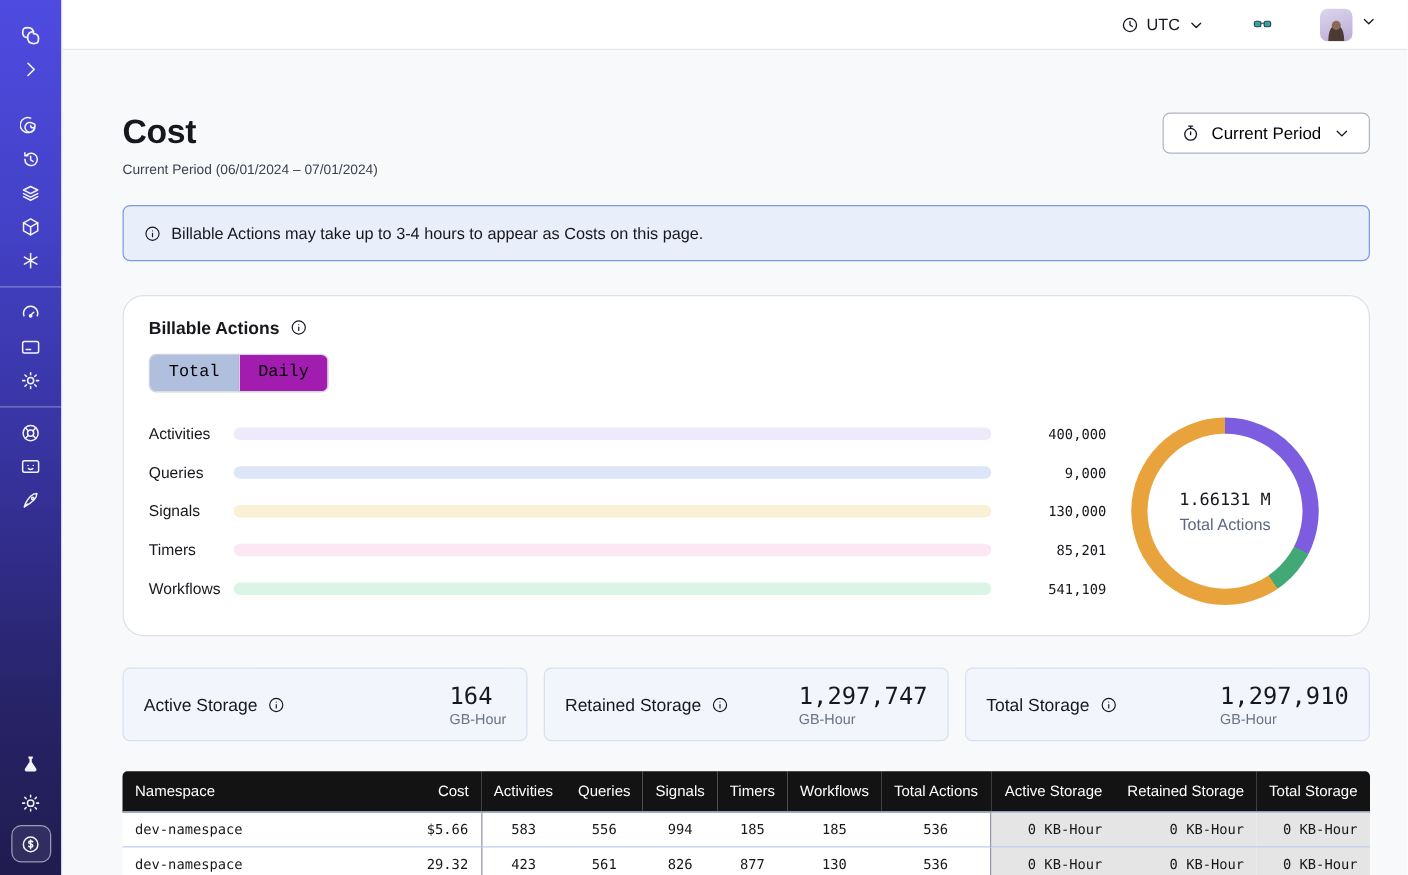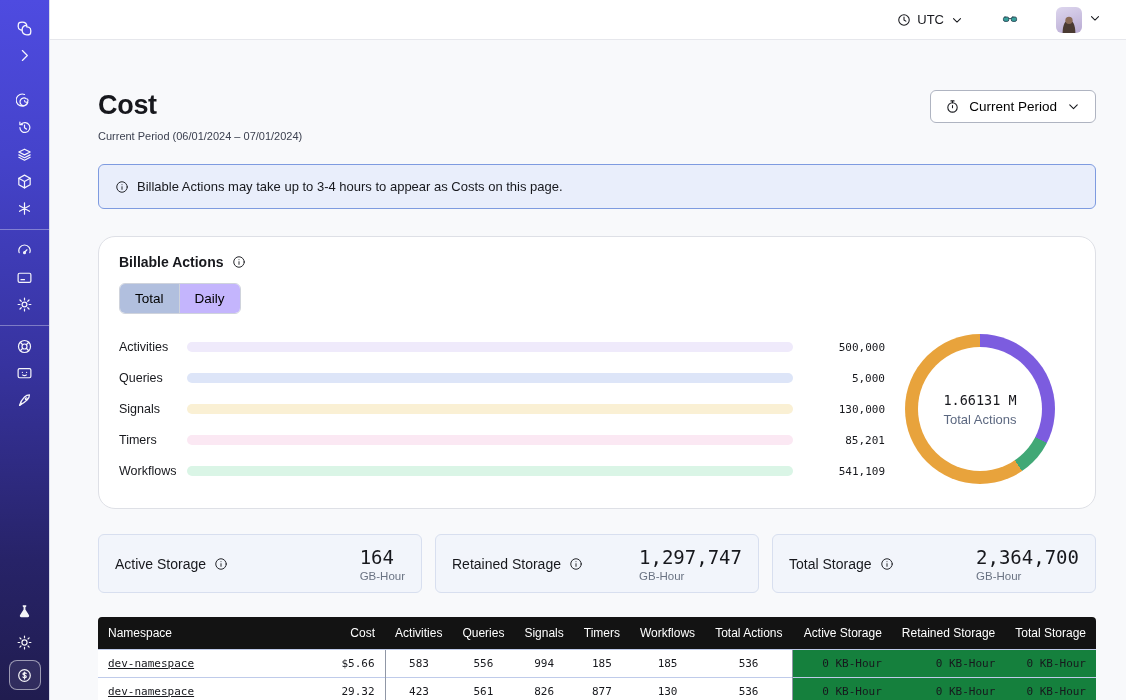--- a/index.html
+++ b/index.html
@@ -34,22 +34,22 @@
   h1 { font-size:27px; font-weight:600; letter-spacing:-.3px; margin-bottom:9px; }
   .subtitle { font-size:11px; color:#3c4150; }
   .period-btn { display:flex; align-items:center; gap:9px; background:#fff; border:1px solid #AFB4C1; border-radius:6px; padding:8px 14px; font-size:13.5px; font-weight:500; cursor:pointer; }
   .period-btn svg { width:15px; height:15px; stroke:#17181d; stroke-width:1.7; fill:none; stroke-linecap:round; stroke-linejoin:round; }
 
   .banner { margin-top:22px; background:#E9EEFB; border:1px solid #7E9BE0; border-radius:6px; padding:14px 16px; display:flex; align-items:center; gap:8px; font-size:13px; }
   .info-ic svg { width:14px; height:14px; stroke:#17181d; stroke-width:1.6; fill:none; stroke-linecap:round; display:block; }
 
   .card { margin-top:27px; background:#fff; border:1px solid #DEE0E6; border-radius:17px; padding:17px 20px 24px; }
   .card-title { display:flex; align-items:center; gap:8px; font-size:14px; font-weight:600; }
-  .tabs { margin-top:13px; display:inline-flex; border:1px solid #CFD3DC; border-radius:6px; overflow:hidden; background:#fff; }
-  .tab { padding:7px 15px; font-size:13.5px; cursor:pointer; background:#c4b5fd; border:none; font-family:inherit; }
+  .tabs { margin-top:13px; display:inline-flex; border:1px solid #CFD3DC; border-radius:6px; overflow:hidden; background:#fff;font-family:Liberation Mono, monospace; }
+  .tab { padding:7px 15px; font-size:13.5px; cursor:pointer; background:#a21caf; border:none; font-family:inherit; }
   .tab.active { background:#B1BFDE; }
   .tab + .tab { border-left:1px solid #CFD3DC; }
 
   .chart-row { display:flex; align-items:center; margin-top:20px; }
   .bars { flex:1; display:flex; flex-direction:column; gap:17px; }
   .bar-row { display:flex; align-items:center; }
   .bar-label { width:68px; flex:0 0 68px; font-size:12.5px; }
   .bar-track { flex:1; height:10px; border-radius:5px; overflow:hidden; }
   .bar-fill { height:100%; border-radius:5px; }
   .bar-value { width:92px; flex:0 0 92px; text-align:right; font-family:"DejaVu Sans Mono", monospace; font-size:11px; }
@@ -67,23 +67,23 @@
   .storage-value { font-family:"DejaVu Sans Mono", monospace; font-size:19px; }
   .storage-unit { font-size:11.5px; color:#6A7383; margin-top:2px; }
 
   table { width:100%; margin-top:24px; border-collapse:collapse; background:#fff; }
   thead th { background:#131313; color:#fff; font-size:12px; font-weight:500; padding:9px 10px; white-space:nowrap; }
   thead th:first-child { border-top-left-radius:4px; text-align:left; }
   thead th:last-child { border-top-right-radius:4px; }
   th.r, td.r { text-align:right; }
   th.c, td.c { text-align:center; }
   tbody td { font-family:"DejaVu Sans Mono", monospace; font-size:11px; padding:7px 10px; border-top:1px solid #BFCBEA; white-space:nowrap; }
-  td.ns a { color:#17181d; text-decoration:underline; cursor:pointer; }
+  td.ns a { color:#17181d; cursor:pointer; }
   .div-left { border-left:1px solid #9097A6; }
-  td.storage-cell { background:#15803d; }
+  td.storage-cell { background:#e5e5e5; }
 </style>
 </head>
 <body>
 
 <div class="app">
 
   <nav class="sidebar">
     <div class="sb-group">
       <span class="sb-icon logo">
         <svg viewBox="0 0 24 24">
@@ -265,26 +265,26 @@
         <div class="tabs">
           <button class="tab active">Total</button>
           <button class="tab">Daily</button>
         </div>
 
         <div class="chart-row">
           <div class="bars">
             <div class="bar-row">
               <span class="bar-label">Activities</span>
               <span class="bar-track" style="background: rgb(239, 234, 251);"><span class="bar-fill" style="width: 77%; background: rgb(124, 92, 223);"></span></span>
-              <span class="bar-value">500,000</span>
+              <span class="bar-value">400,000</span>
             </div>
             <div class="bar-row">
               <span class="bar-label">Queries</span>
               <span class="bar-track" style="background: rgb(221, 229, 248);"><span class="bar-fill" style="width: 4.5%; background: rgb(78, 116, 230);"></span></span>
-              <span class="bar-value">5,000</span>
+              <span class="bar-value">9,000</span>
             </div>
             <div class="bar-row">
               <span class="bar-label">Signals</span>
               <span class="bar-track" style="background: rgb(250, 240, 212);"><span class="bar-fill" style="width: 18.5%; background: rgb(226, 163, 63);"></span></span>
               <span class="bar-value">130,000</span>
             </div>
             <div class="bar-row">
               <span class="bar-label">Timers</span>
               <span class="bar-track" style="background: rgb(251, 232, 243);"><span class="bar-fill" style="width: 10.5%; background: rgb(206, 79, 142);"></span></span>
               <span class="bar-value">85,201</span>
@@ -341,21 +341,21 @@
           <span class="storage-label">
             <span>Total Storage</span>
             <span class="info-ic">
                 <svg viewBox="0 0 24 24">
                   <circle cx="12" cy="12" r="9"></circle>
                   <path d="M12 8h.01M12 11.5V16"></path>
                 </svg>
               </span>
           </span>
           <span class="storage-right">
-            <div class="storage-value">2,364,700</div>
+            <div class="storage-value">1,297,910</div>
             <div class="storage-unit">GB-Hour</div>
           </span>
         </div>
       </div>
 
       <table>
         <colgroup>
           <col style="width:230px">
             <col style="width:118px">
             <col style="width:62px">

